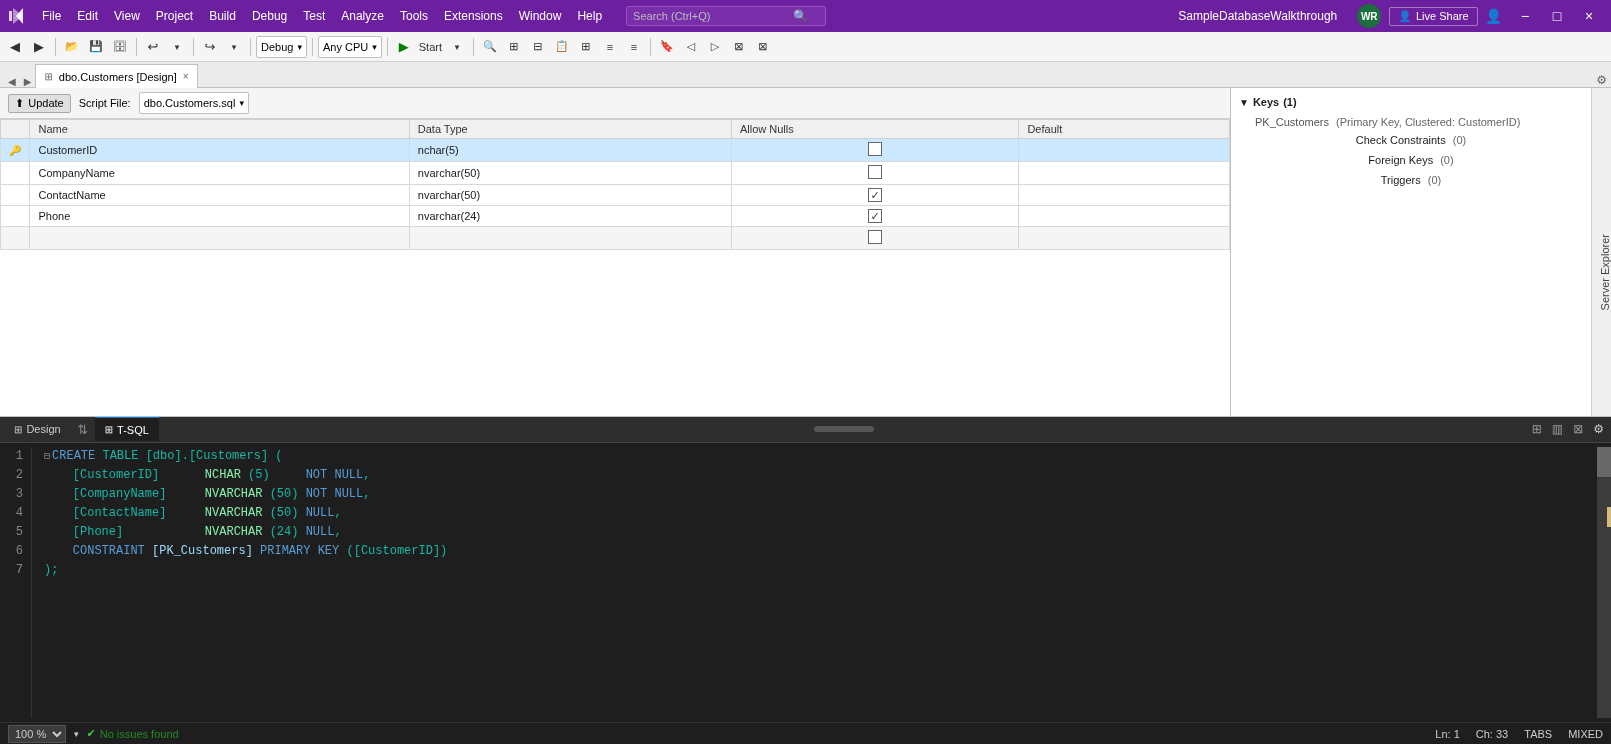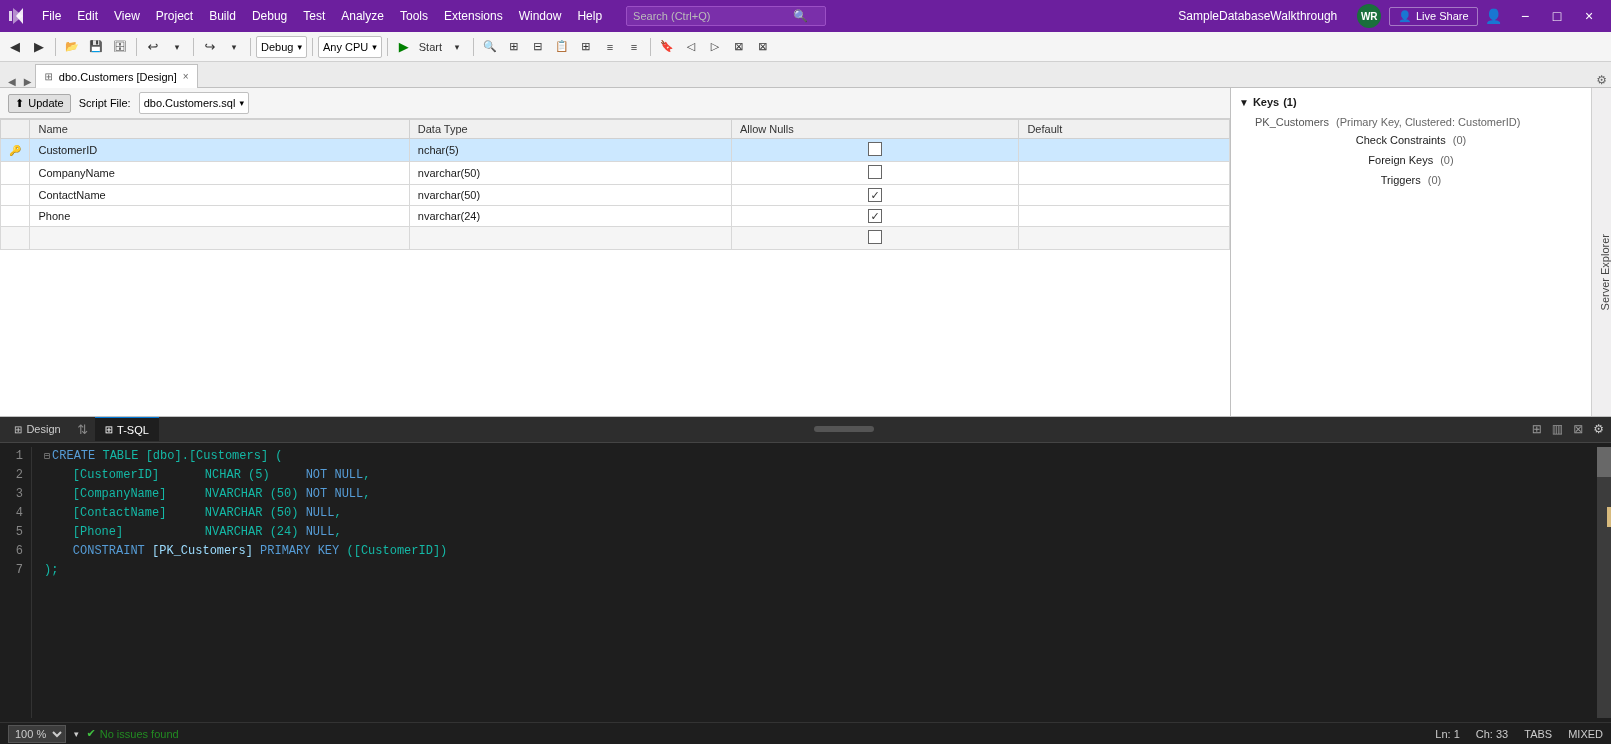--- a/index.html
+++ b/index.html
@@ -304,21 +304,21 @@
       flex: 1;
     }
     .code-line {
       line-height: 19px;
       white-space: pre;
       display: flex;
       align-items: center;
     }
     .kw { color: #569cd6; }
     .id { color: #9cdcfe; }
-    .dt { color: #14b8a6; padding-left: 24px; }
+    .dt { color: #86efac; padding-left: 24px; }
     .plain { color: #14b8a6; }
     .collapse-icon { color: #858585; font-size: 10px; margin-right: 2px; }
 
     
     .editor-scrollbar {
       width: 14px;
       background: #3c3c3c;
       position: relative;
       display: flex;
       flex-direction: column;

